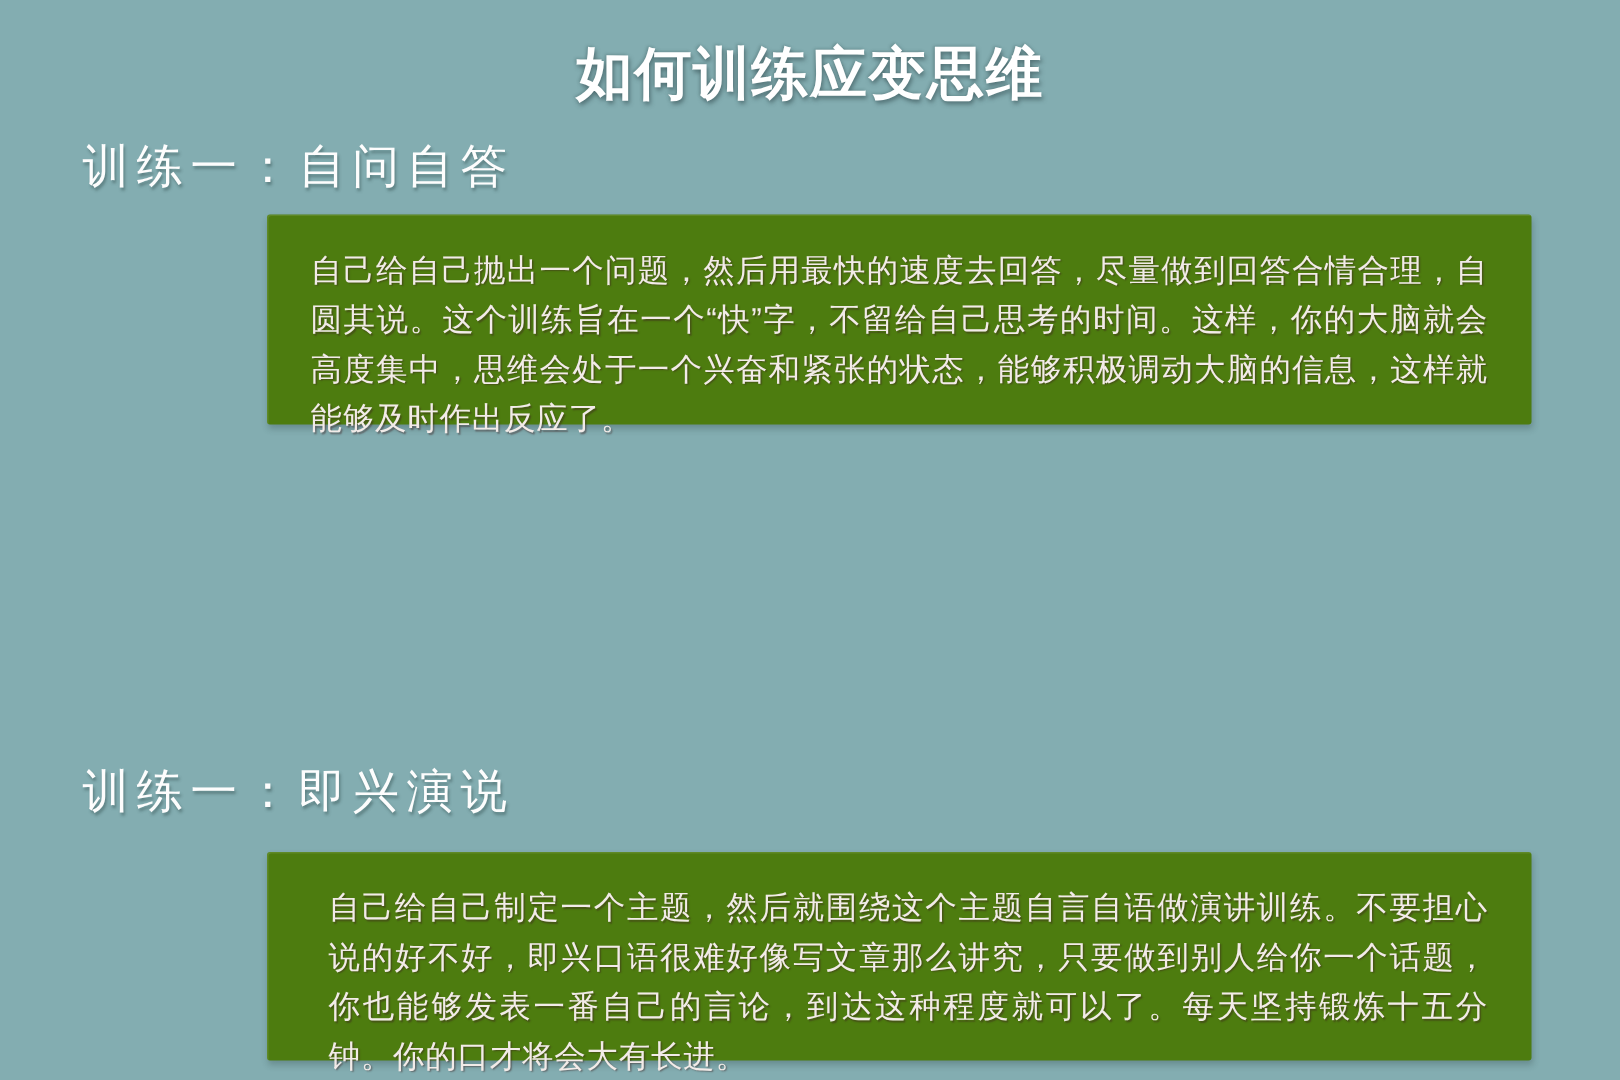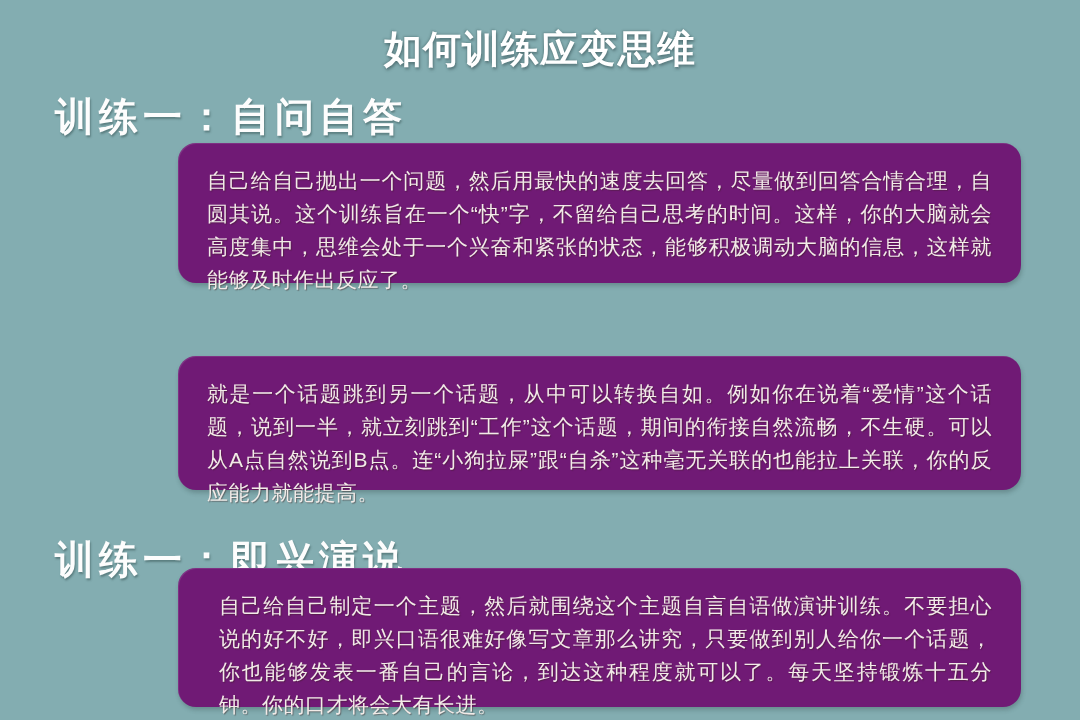--- a/index.html
+++ b/index.html
@@ -16,32 +16,32 @@
   }
   .title{
     position:absolute;top:24px;left:0;width:100%;
     margin:0;text-align:center;
     font-size:38px;font-weight:bold;color:#ffffff;
     letter-spacing:1px;
     text-shadow:1px 2px 3px rgba(45,70,72,0.55), -1px -1px 2px rgba(45,70,72,0.25);
   }
   .heading{
     position:absolute;left:55px;margin:0;
-    font-size:39px;font-weight:bold;color:#fdfdfd;
+    font-size:31px;font-weight:normal;color:#fdfdfd;
     letter-spacing:5px;
     text-shadow:1px 2px 2px rgba(45,70,72,0.45);
   }
   #heading-1{top:90px;}
   #heading-2{top:301px;}
-  #heading-3{top:533px;}
+  #heading-3{top:507px;}
   .card{
     position:absolute;left:178px;width:843px;
     box-sizing:border-box;
-    background:#701a75;
-    border-radius:18px;
+    background:#4d7c0f;
+    border-radius:2px;
     padding:21px 29px 0 29px;
     box-shadow:inset 1px 1px 0 rgba(255,255,255,0.10), 1px 3px 4px rgba(40,60,62,0.28);
   }
   #card-1{top:143px;height:140px;}
   #card-2{top:356px;height:134px;}
   #card-3{top:568px;height:139px;padding-left:41px;}
   .card p{
     margin:0;
     font-size:21px;line-height:33px;
     color:#f2ebe8;
@@ -55,22 +55,19 @@
 
 <div class="slide">
 
   <h1 class="title">如何训练应变思维</h1>
 
   <h2 class="heading" id="heading-1">训练一：自问自答</h2>
   <div class="card" id="card-1">
     <p>自己给自己抛出一个问题，然后用最快的速度去回答，尽量做到回答合情合理，自圆其说。这个训练旨在一个“快”字，不留给自己思考的时间。这样，你的大脑就会高度集中，思维会处于一个兴奋和紧张的状态，能够积极调动大脑的信息，这样就能够及时作出反应了。</p>
   </div>
 
-  <div class="card" id="card-2">
-    <p>就是一个话题跳到另一个话题，从中可以转换自如。例如你在说着“爱情”这个话题，说到一半，就立刻跳到“工作”这个话题，期间的衔接自然流畅，不生硬。可以从A点自然说到B点。连“小狗拉屎”跟“自杀”这种毫无关联的也能拉上关联，你的反应能力就能提高。</p>
-  </div>
 
   <h2 class="heading" id="heading-3">训练一：即兴演说</h2>
   <div class="card" id="card-3">
     <p>自己给自己制定一个主题，然后就围绕这个主题自言自语做演讲训练。不要担心说的好不好，即兴口语很难好像写文章那么讲究，只要做到别人给你一个话题，你也能够发表一番自己的言论，到达这种程度就可以了。每天坚持锻炼十五分钟。你的口才将会大有长进。</p>
   </div>
 
 </div>
 
 </body></html>

